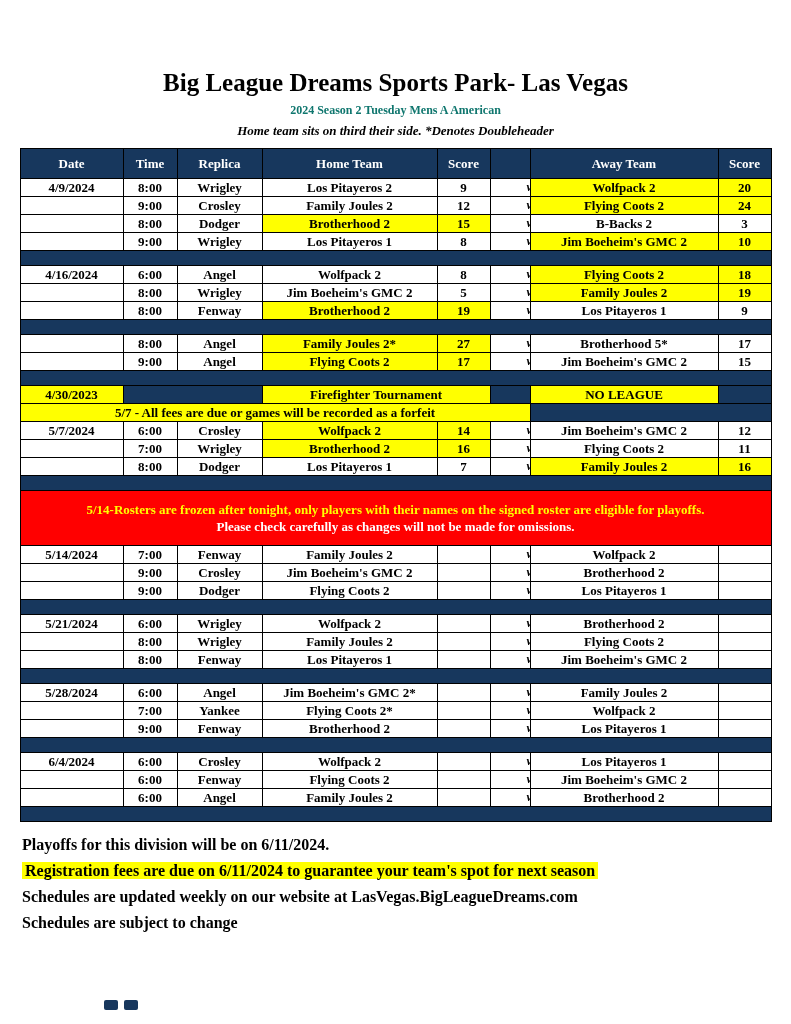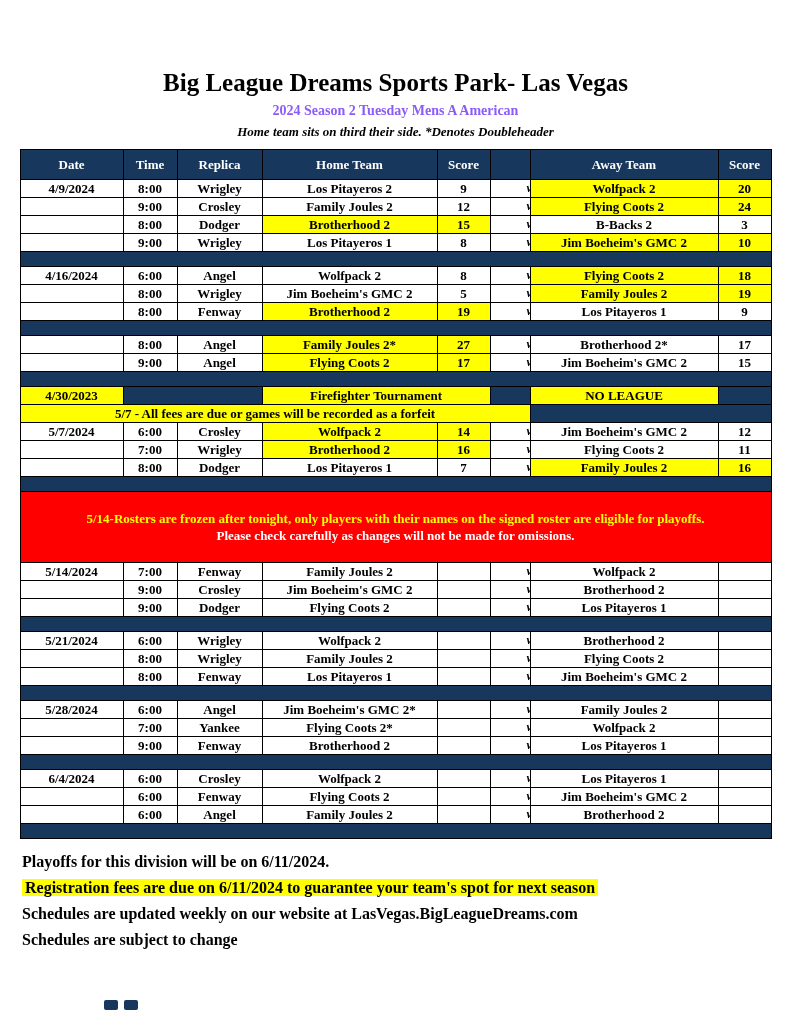--- a/index.html
+++ b/index.html
@@ -11,21 +11,21 @@
   body{margin:0;background:#ffffff;}
   .page{
     width:791px;height:1024px;margin:1px auto;background:#fff;
     font-family:"Liberation Serif", serif;position:relative;
     padding-top:68px;overflow:hidden;
   }
   .title{
     font-size:25px;font-weight:bold;text-align:center;margin:0 0 6px 0;color:#000;
   }
   .subtitle{
-    font-size:14px;font-weight:bold;text-align:center;margin:0 0 5px 0;color:#8b5cf6;
+    font-size:12px;font-weight:bold;text-align:center;margin:0 0 5px 0;color:#0f766e;
   }
   .note{
     font-size:13px;font-weight:bold;font-style:italic;text-align:center;margin:0 0 9px 0;color:#000;
   }
   table.sched{
     border-collapse:collapse;table-layout:fixed;width:751px;margin:0 auto;
   }
   table.sched th{
     background:var(--navy);color:#fff;font-size:13px;font-weight:bold;
     border:1px solid #000;height:30px;padding:0 2px;white-space:nowrap;overflow:hidden;
@@ -34,21 +34,21 @@
     border:1px solid #000;font-size:13px;font-weight:bold;color:#000;
     text-align:center;height:18px;padding:0 2px;white-space:nowrap;overflow:hidden;
     line-height:17px;background:#fff;
   }
   table.sched td.win{background:var(--yellow);}
   table.sched td.vs{font-style:italic;font-size:12px;padding-left:36px;}
   table.sched td.sep{background:var(--navy);height:15px;border:1px solid #000;font-size:0;line-height:0;}
   table.sched td.navy{background:var(--navy);}
   table.sched td.yellowcell{background:var(--yellow);}
   table.sched td.banner{
-    background:var(--red);height:auto;padding:18px 0;white-space:normal;
+    background:var(--red);height:auto;padding:10px 0;white-space:normal;
   }
   .banner-l1{color:var(--yellow);font-size:13px;font-weight:bold;line-height:17px;}
   .banner-l2{color:#ffffff;font-size:13px;font-weight:bold;line-height:17px;}
   .footer{margin:13px 0 0 22px;}
   .footer-line{font-size:16px;font-weight:bold;color:#000;margin-bottom:6px;line-height:20px;}
   .footer-line .hl{background:var(--yellow);padding:0 3px;}
   .artifacts{position:absolute;left:104px;top:995px;}
   .artifacts span{display:inline-block;width:14px;height:10px;background:var(--navy);margin-right:6px;border-radius:2px;}
 </style>
 </head>
@@ -159,21 +159,21 @@
         <tr>
           <td class="sep" colspan="8"></td>
         </tr>
         <tr>
           <td></td>
           <td>8:00</td>
           <td>Angel</td>
           <td class="win">Family Joules 2*</td>
           <td class="win">27</td>
           <td class="vs">vs</td>
-          <td>Brotherhood 2*</td>
+          <td>Brotherhood 5*</td>
           <td>17</td>
         </tr>
         <tr>
           <td></td>
           <td>9:00</td>
           <td>Angel</td>
           <td class="win">Flying Coots 2</td>
           <td class="win">17</td>
           <td class="vs">vs</td>
           <td>Jim Boeheim's GMC 2</td>

